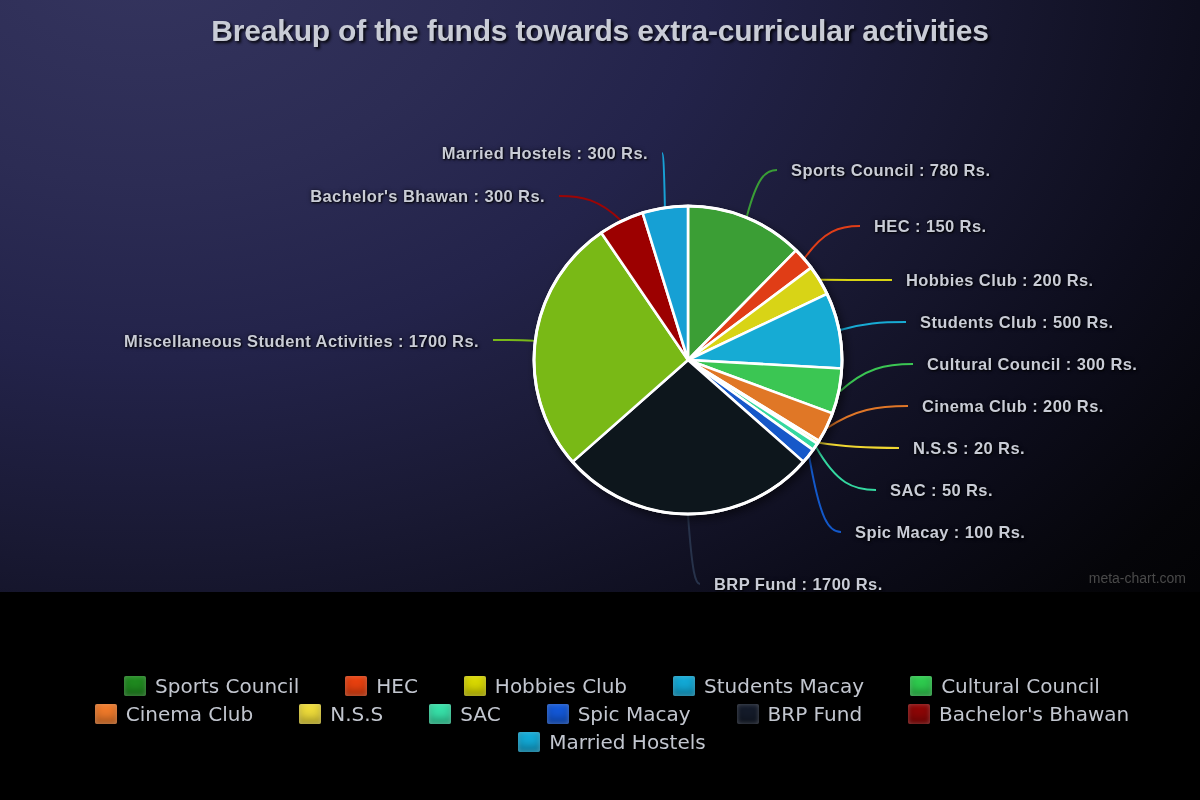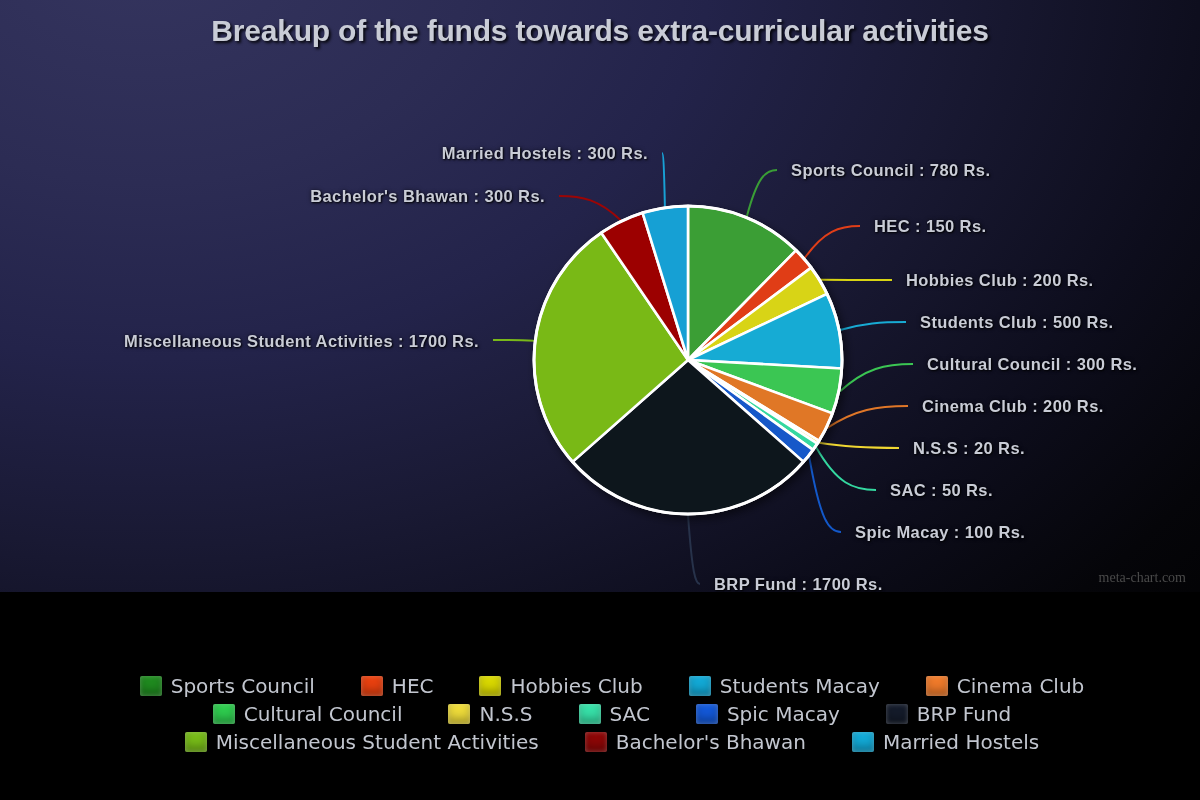--- a/index.html
+++ b/index.html
@@ -44,21 +44,21 @@
     width:22px;height:20px;border-radius:2px;display:block;
     box-shadow:inset 0 0 5px rgba(255,255,255,.28), inset 0 -6px 8px rgba(0,0,0,.30);
   }
   .legend-label{
     font-size:20px;color:#c2c6cf;line-height:20px;
     font-family:"DejaVu Sans", sans-serif;
   }
   #watermark{
     position:absolute;right:14px;bottom:6px;
     font-size:14px;color:#4a4a4a;
-    font-family:Liberation Serif, serif;
+    font-family:Liberation Sans, sans-serif;
   }
 </style>
 </head>
 <body>
 
 <div id="root">
 
   <div id="chart-title">Breakup of the funds towards extra-curricular activities</div>
 
   <svg id="pie-svg" viewBox="0 0 1200 800">
@@ -127,48 +127,44 @@
       </div>
       <div class="legend-item">
         <span class="legend-swatch" style="background: rgb(217, 216, 0);"></span>
         <span class="legend-label">Hobbies Club</span>
       </div>
       <div class="legend-item">
         <span class="legend-swatch" style="background: rgb(18, 169, 214);"></span>
         <span class="legend-label">Students Macay</span>
       </div>
       <div class="legend-item">
+        <span class="legend-swatch" style="background: rgb(46, 203, 78);"></span>
+        <span class="legend-label">Cultural Council</span>
+      </div>
+      <div class="legend-item">
         <span class="legend-swatch" style="background: rgb(239, 122, 42);"></span>
         <span class="legend-label">Cinema Club</span>
-      </div>
-      <div class="legend-item">
-        <span class="legend-swatch" style="background: rgb(46, 203, 78);"></span>
-        <span class="legend-label">Cultural Council</span>
       </div>
       <div class="legend-item">
         <span class="legend-swatch" style="background: rgb(238, 219, 58);"></span>
         <span class="legend-label">N.S.S</span>
       </div>
       <div class="legend-item">
         <span class="legend-swatch" style="background: rgb(55, 224, 168);"></span>
         <span class="legend-label">SAC</span>
       </div>
       <div class="legend-item">
         <span class="legend-swatch" style="background: rgb(19, 88, 216);"></span>
         <span class="legend-label">Spic Macay</span>
       </div>
       <div class="legend-item">
         <span class="legend-swatch" style="background: rgb(20, 27, 42);"></span>
         <span class="legend-label">BRP Fund</span>
       </div>
       <div class="legend-item">
-        <span class="legend-swatch" style="background: rgb(119, 187, 24);"></span>
-        <span class="legend-label">Miscellaneous Student Activities</span>
-      </div>
-      <div class="legend-item">
         <span class="legend-swatch" style="background: rgb(141, 6, 6);"></span>
         <span class="legend-label">Bachelor's Bhawan</span>
       </div>
       <div class="legend-item">
         <span class="legend-swatch" style="background: rgb(18, 169, 214);"></span>
         <span class="legend-label">Married Hostels</span>
       </div>
     </div>
 
   <div id="watermark">meta-chart.com</div>

